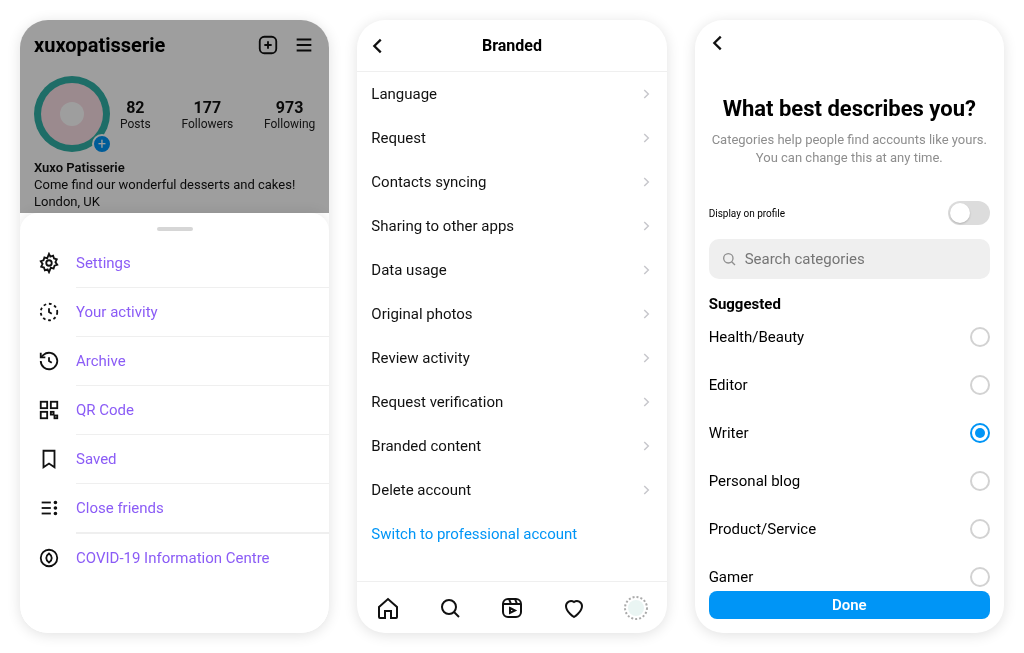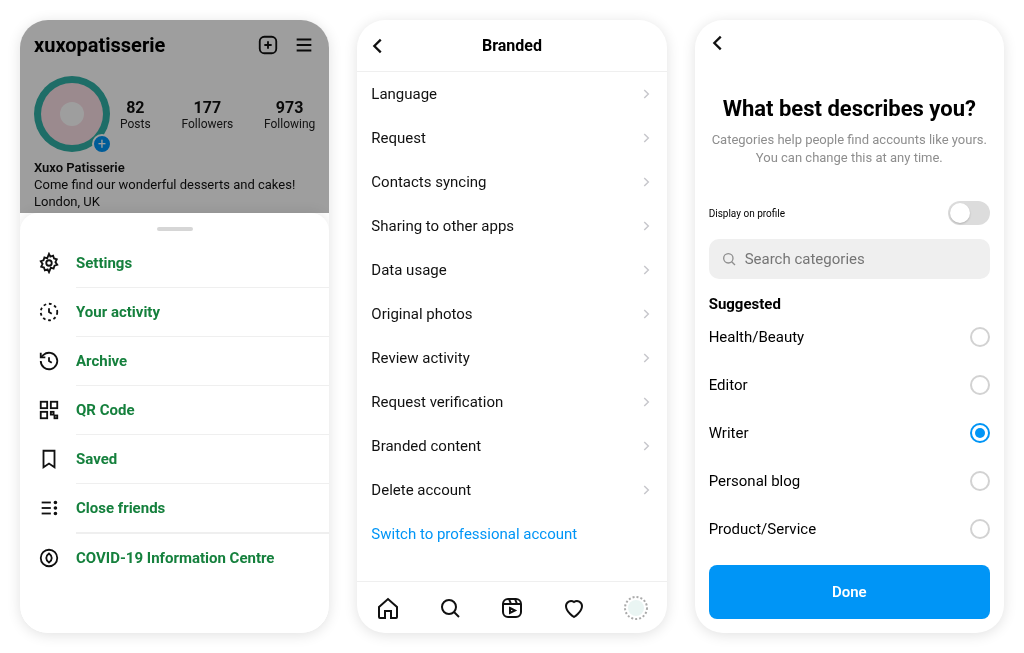--- a/index.html
+++ b/index.html
@@ -25,21 +25,21 @@
   .p1-stats { flex:1; display:flex; justify-content:space-between; margin-left:10px; }
   .p1-stat { text-align:center; color:#111; }
   .p1-statn { font-weight:700; font-size:16px; }
   .p1-statl { font-size:12px; color:#222; }
   .p1-bio { margin-top:8px; font-size:13px; line-height:1.3; color:#111; }
   .p1-bioname { font-weight:600; }
 
   .p1-sheet { position:absolute; left:0; right:0; bottom:0; top:193px; background:#fff; border-top-left-radius:18px; border-top-right-radius:18px; padding:14px 0 0 0; box-shadow:0 -2px 12px rgba(0,0,0,.08); }
   .p1-grabber { width:36px; height:4px; background:#d6d6d6; border-radius:2px; margin:0 auto 8px; }
   .p1-item { display:flex; align-items:center; gap:16px; padding:13px 18px; cursor:pointer; }
-  .p1-item .label { font-size:15px; color:#15803d;font-weight:bold; }
+  .p1-item .label { font-size:15px; color:#8b5cf6; }
   .p1-icon { width:22px; height:22px; display:flex; align-items:center; justify-content:center; color:#111; }
   .p1-sep { height:1px; background:#efefef; margin-left:56px; }
 
   
   .p2-header { height:52px; display:flex; align-items:center; justify-content:center; position:relative; border-bottom:1px solid #efefef; }
   .p2-back { position:absolute; left:10px; top:50%; transform:translateY(-50%); }
   .p2-title { font-weight:700; font-size:16px; }
   .p2-list { flex:1; overflow:auto; }
   .p2-item { display:flex; align-items:center; justify-content:space-between; padding:13px 14px; font-size:15px; color:#111; cursor:pointer; }
   .p2-item .chev { color:#c7c7cc; }
@@ -54,21 +54,21 @@
   .p3-drow { display:flex; align-items:center; justify-content:space-between; margin-top:34px; font-size:10px;gap:43px; }
   .toggle { width:42px; height:24px; border-radius:12px; background:#dcdcdc; position:relative; }
   .toggle::after { content:""; position:absolute; left:2px; top:2px; width:20px; height:20px; background:#fff; border-radius:50%; box-shadow:0 1px 2px rgba(0,0,0,.2); }
   .p3-search { margin-top:14px; background:#efefef; border-radius:10px; height:40px; display:flex; align-items:center; gap:8px; padding:0 12px; color:#8e8e8e; }
   .p3-search input { border:none; background:transparent; outline:none; flex:1; font-size:15px; color:#111; }
   .p3-sugh { font-weight:700; font-size:15px; margin-top:16px; }
   .p3-opt { display:flex; align-items:center; justify-content:space-between; padding:14px 0; font-size:15px; cursor:pointer; }
   .radio { width:20px; height:20px; border-radius:50%; border:2px solid #d2d2d2; display:flex; align-items:center; justify-content:center; }
   .radio.selected { border-color:#0095f6; }
   .radio.selected::after { content:""; width:10px; height:10px; border-radius:50%; background:#0095f6; }
-  .p3-done { position:absolute; left:14px; right:14px; bottom:14px; height:54px; background:#0095f6; color:#fff; border:none; border-radius:8px; font-weight:600; font-size:15px; cursor:pointer; }
+  .p3-done { position:absolute; left:14px; right:14px; bottom:14px; height:28px; background:#0095f6; color:#fff; border:none; border-radius:8px; font-weight:600; font-size:15px; cursor:pointer; }
 
   svg { display:block; }
 </style>
 </head>
 <body>
 
 <div class="phone">
   <div class="p1-bg">
     <div class="p1-header">
       <div class="p1-username">xuxopatisserie</div>

